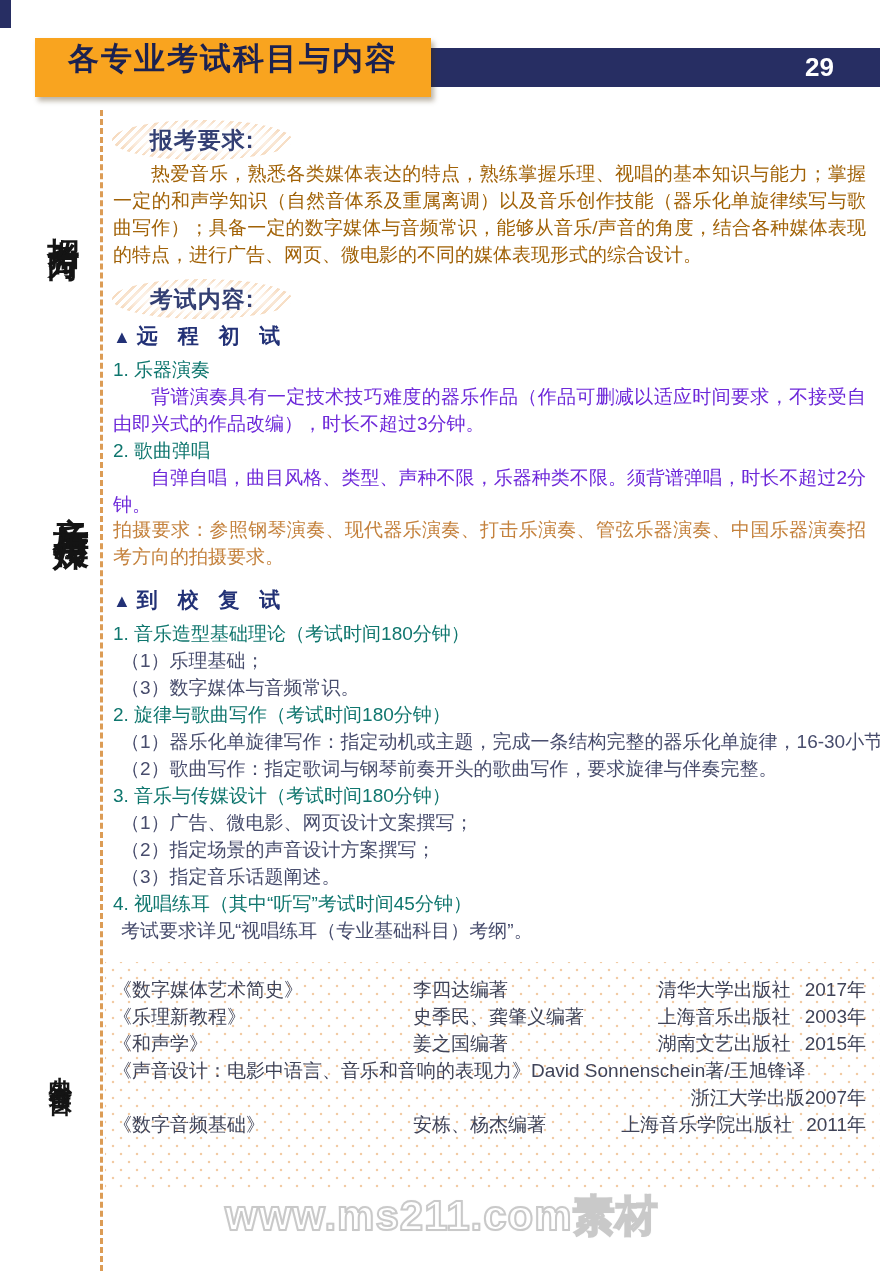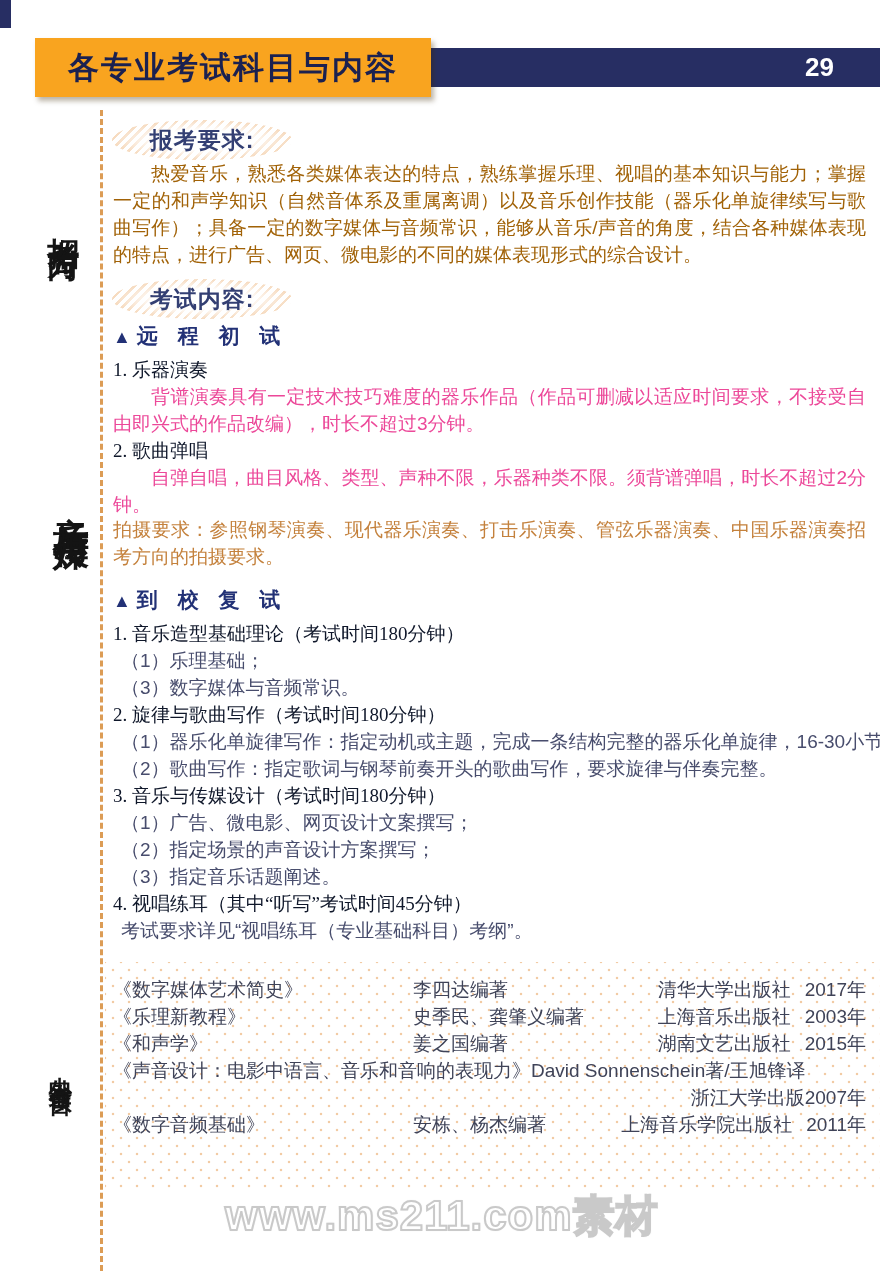--- a/index.html
+++ b/index.html
@@ -15,21 +15,21 @@
   
   .corner-stripe { position:absolute; left:0; top:0; width:11px; height:28px; background:#272E63; }
   .header-bar { position:absolute; left:415px; top:48px; right:0; height:39px; background:#272E63; }
   .page-number {
     position:absolute; top:48px; right:46px; height:49px; line-height:39px;
     color:#ffffff; font-size:26px; font-weight:bold;
   }
   .header-box {
     position:absolute; left:35px; top:38px; width:396px; height:59px;
     background:#F9A41F; box-shadow:3px 4px 5px rgba(60,40,0,0.35);
-    display:flex; align-items:center; justify-content:center;
+    display:flex; align-items:flex-start; justify-content:center;
   }
   .header-title {
     color:#1B2150; font-size:31px; font-weight:bold; letter-spacing:2px;
   }
 
   
   .v-text {
     position:absolute; writing-mode:vertical-rl; text-orientation:upright;
     color:#141414; font-weight:bold;
   }
@@ -62,22 +62,22 @@
     color:#a16207;
   }
 
   
   .exam-flow { position:absolute; left:113px; top:322px; width:753px; font-size:19px; line-height:27px; }
   .sec-heading {
     color:#223176; font-weight:bold; font-size:21px; letter-spacing:7px;
     line-height:27px; margin-bottom:5px;
   }
   .sec-heading .tri { letter-spacing:0; margin-right:6px; font-size:18px; }
-  .num-title { color:#0f172a; line-height:27px;font-family:Liberation Serif, serif; }
-  .item-body { text-indent:2em; text-align:justify; line-height:27px; color:#ec4899; }
+  .num-title { color:#0f766e; line-height:27px; }
+  .item-body { text-indent:2em; text-align:justify; line-height:27px; color:#6d28d9; }
   .sub-line { padding-left:8px; line-height:27px; white-space:nowrap; color:#484D6D; }
   .note-orange { color:#C4813C; text-align:justify; line-height:27px;font-family:Liberation Mono, monospace; }
   .gap-14 { height:14px; }
 
   
   .books {
     position:absolute; left:105px; top:962px; width:775px; height:228px;
     padding:14px 14px 0 8px;
     background-color:#ffffff;
     background-image:

